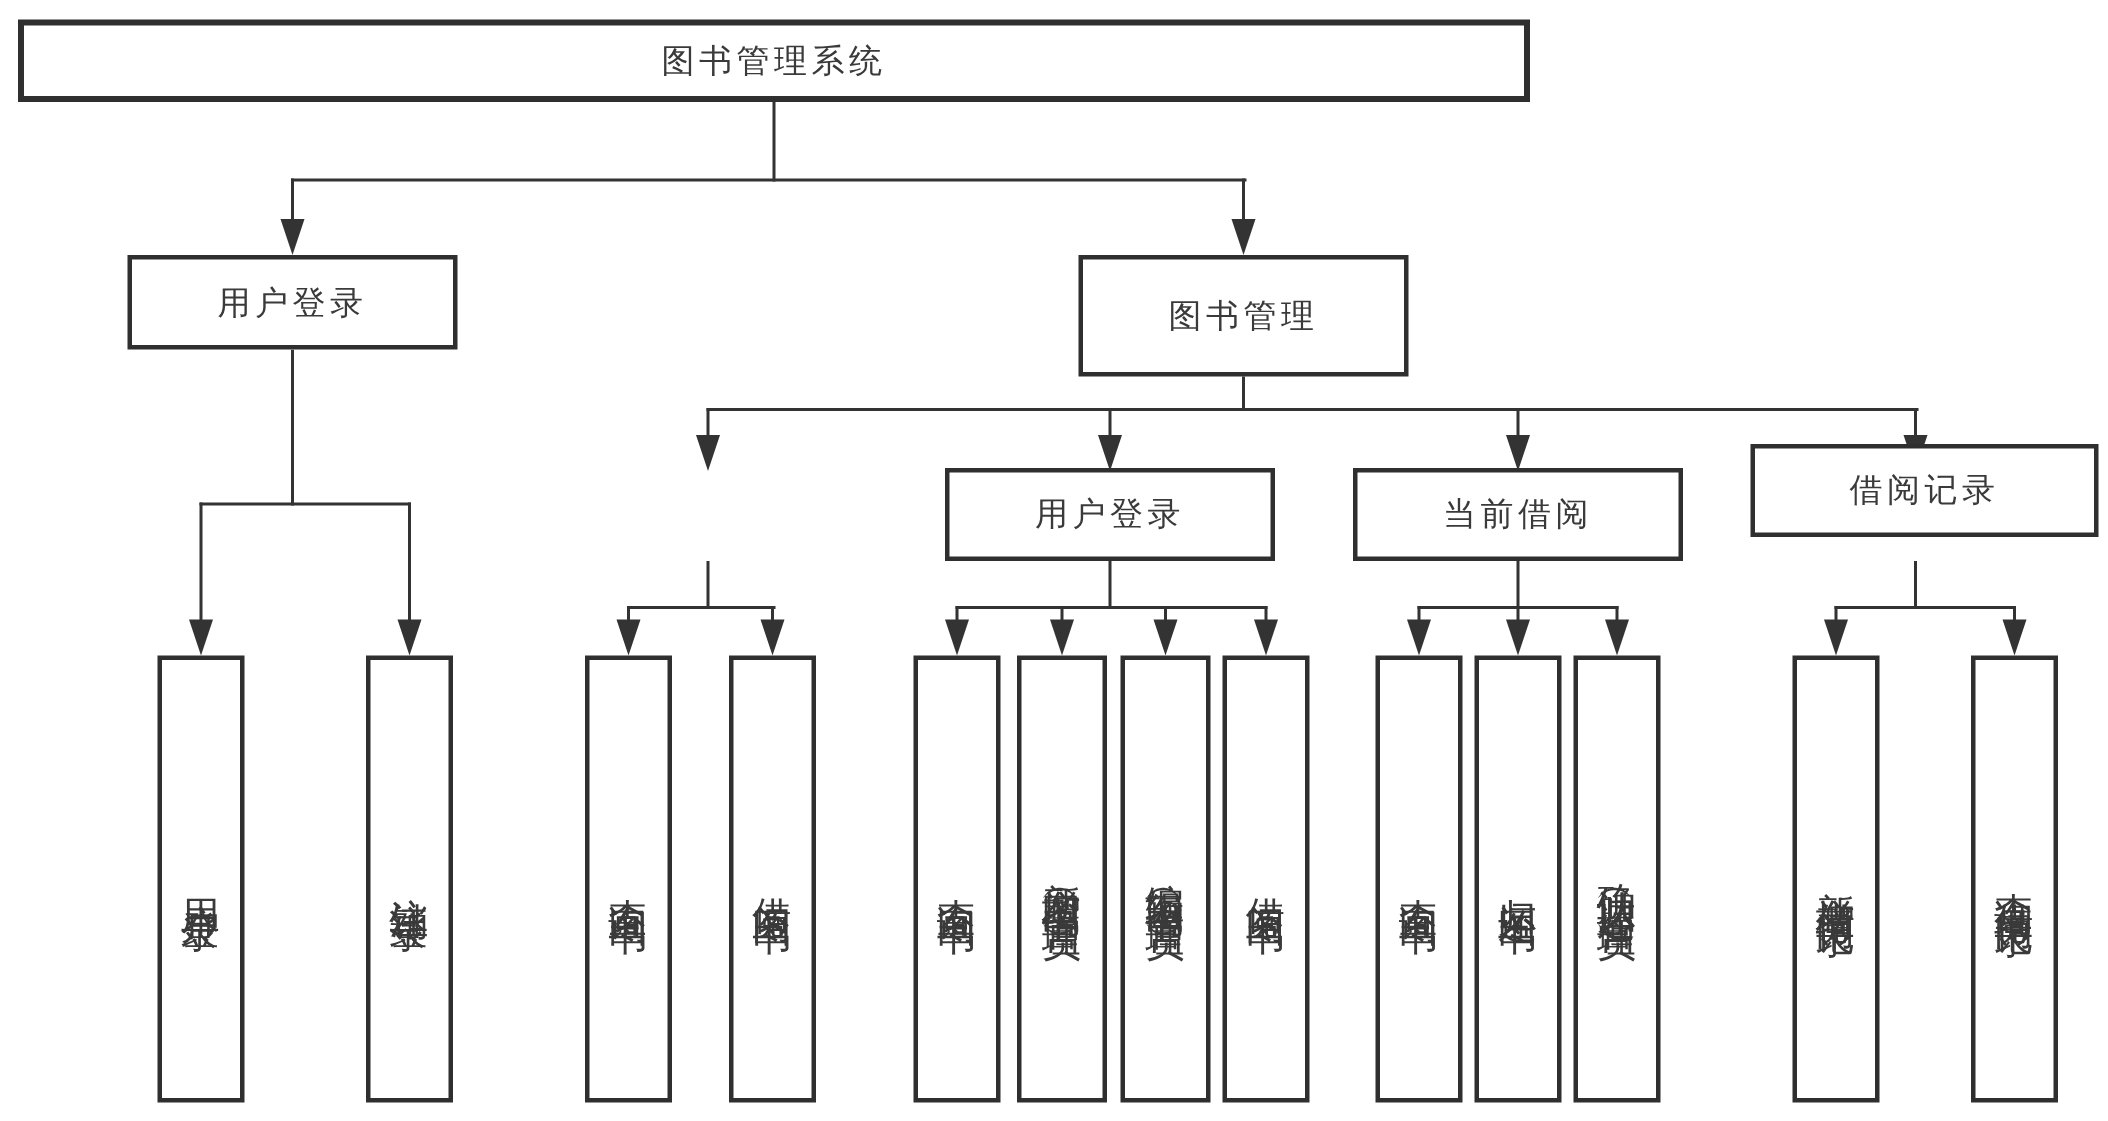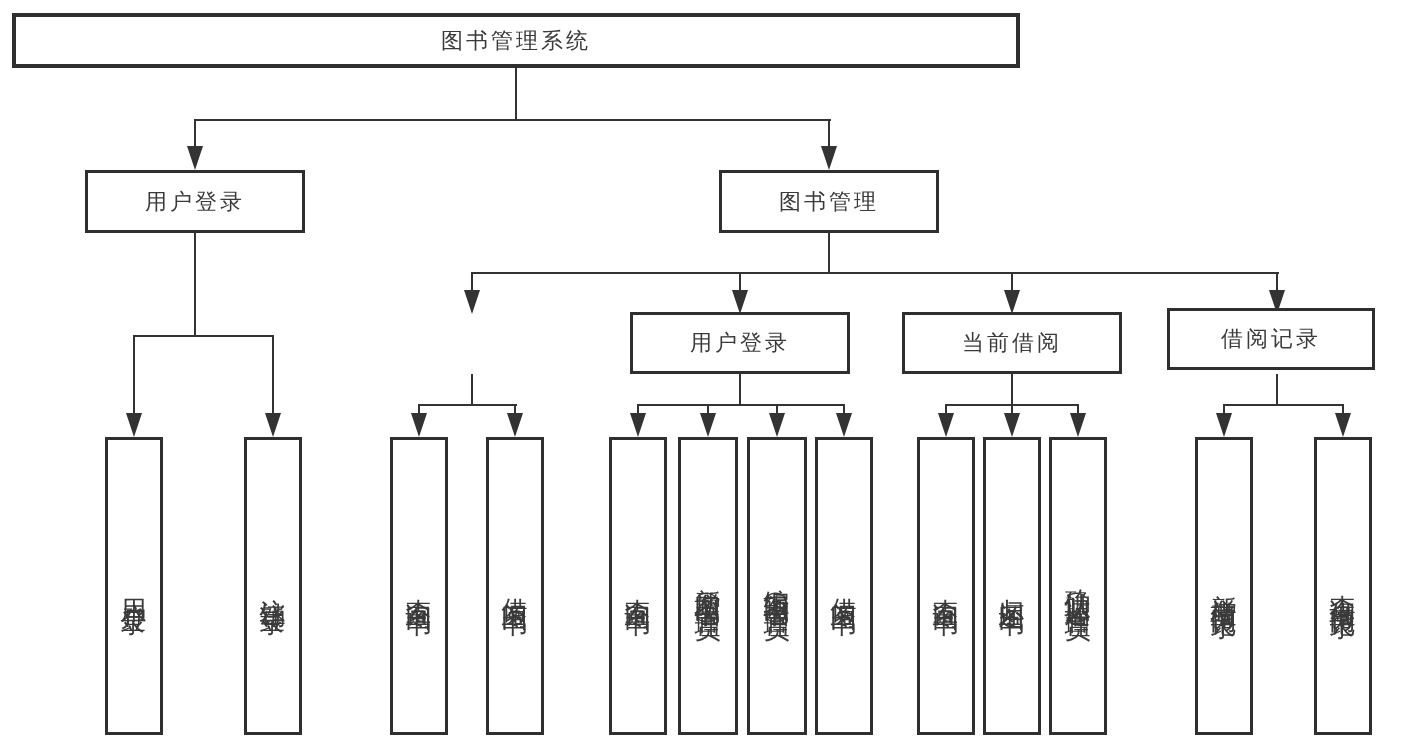--- a/index.html
+++ b/index.html
@@ -106,31 +106,31 @@
   <div class="line" style="left:1342px;top:404px;width:2px;height:12px;"></div>
   <div class="arrow" style="left:1335px;top:413px;"></div>
 
   <div class="box root h" style="left:12px;top:13px;width:1008px;height:55px;">
     <span>图书管理系统</span>
   </div>
 
   <div class="box h" style="left:85px;top:170px;width:220px;height:63px;">
     <span>用户登录</span>
   </div>
-  <div class="box h" style="left:719px;top:170px;width:220px;height:63px;font-family:Liberation Serif, serif;">
+  <div class="box h" style="left:719px;top:170px;width:220px;height:81px;font-family:Liberation Serif, serif;">
     <span>图书管理</span>
   </div>
 
   <div class="box h" style="left:630px;top:312px;width:220px;height:62px;">
     <span>用户登录</span>
   </div>
   <div class="box h" style="left:902px;top:312px;width:220px;height:62px;">
     <span>当前借阅</span>
   </div>
-  <div class="box h" style="left:1167px;top:308px;width:208px;height:62px;">
+  <div class="box h" style="left:1167px;top:296px;width:232px;height:62px;">
     <span>借阅记录</span>
   </div>
 
   <div class="box v" style="left:105px;top:437px;width:58px;height:298px;">
     <span>用户登录</span>
   </div>
   <div class="box v" style="left:244px;top:437px;width:58px;height:298px;">
     <span>注销登录</span>
   </div>
 

